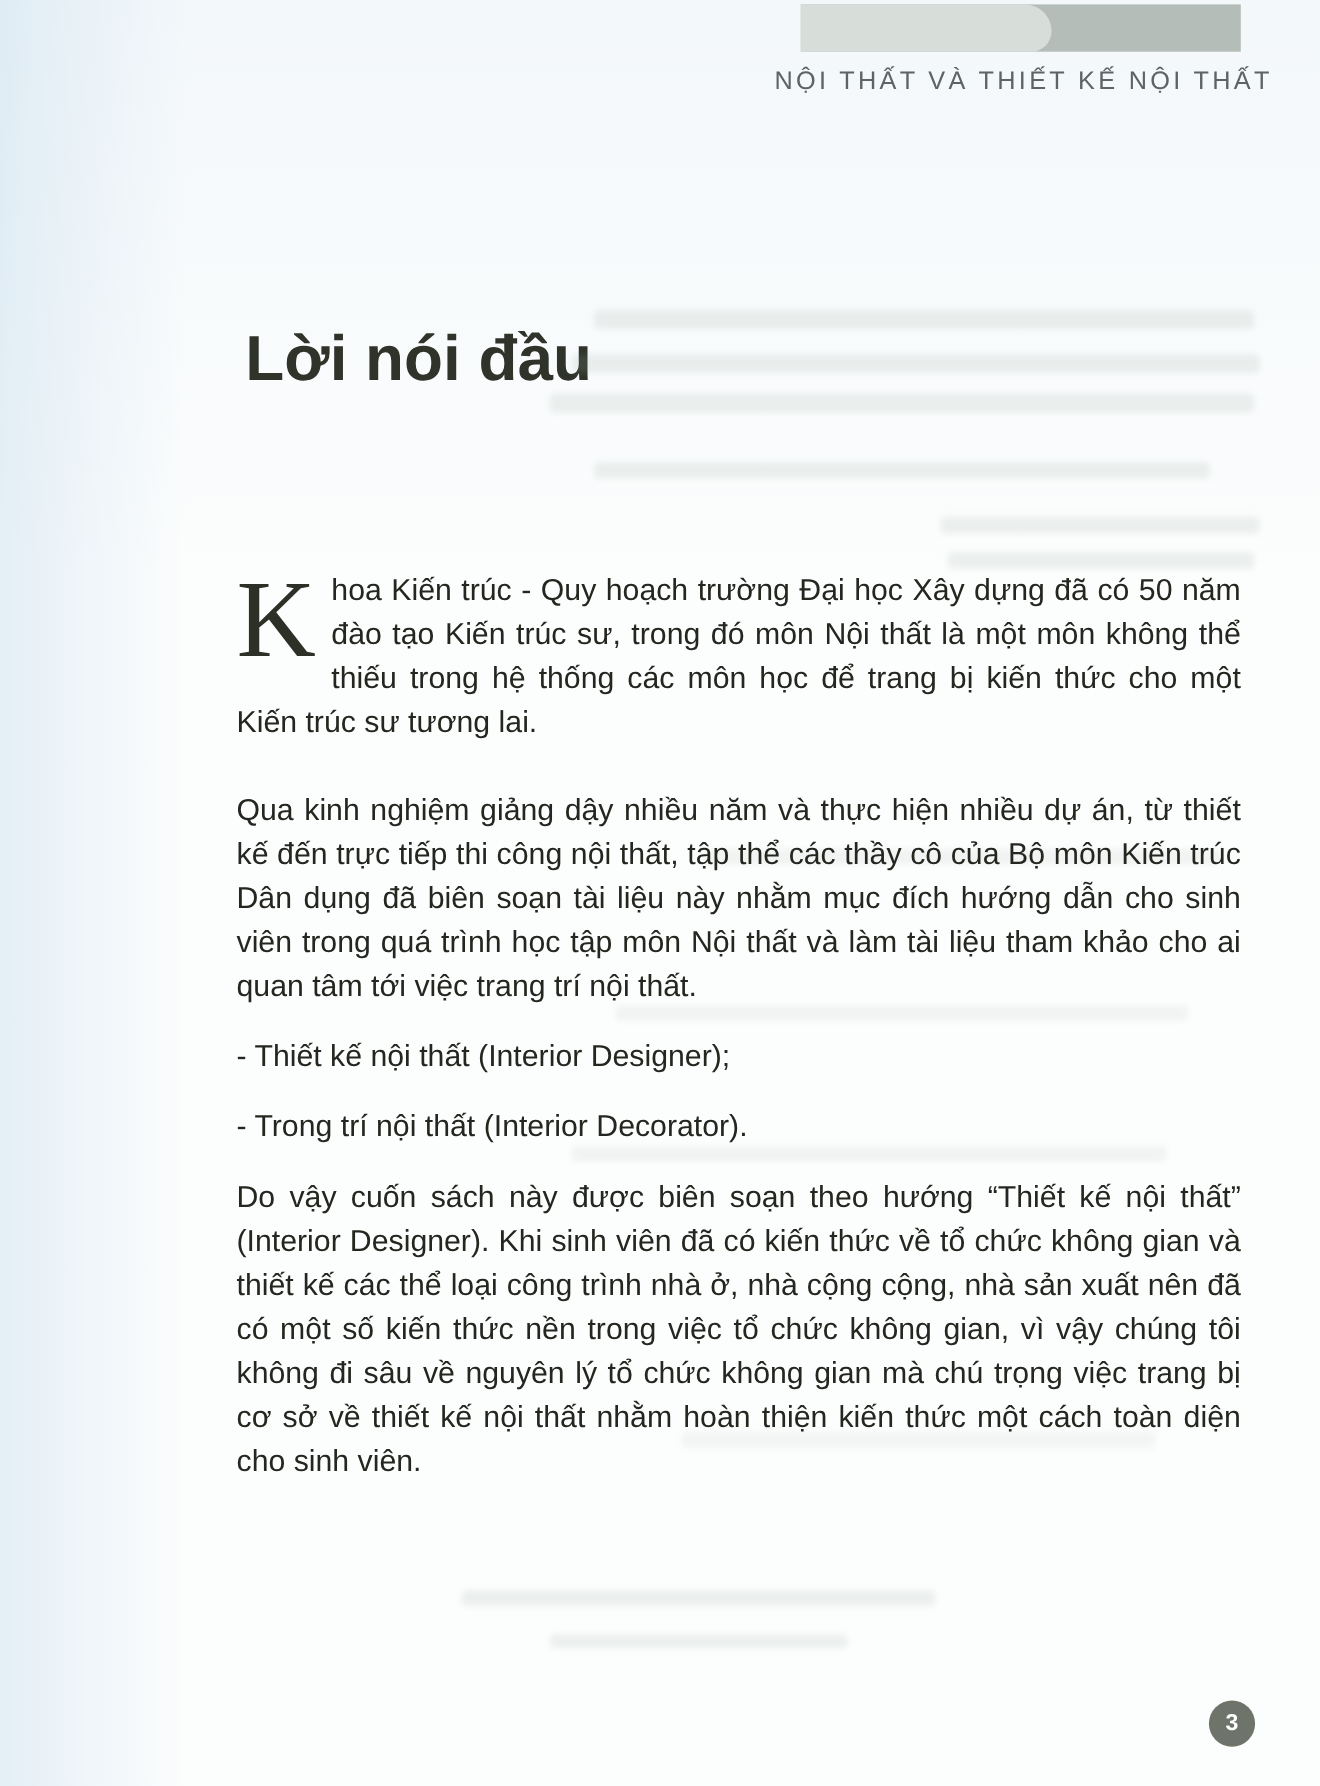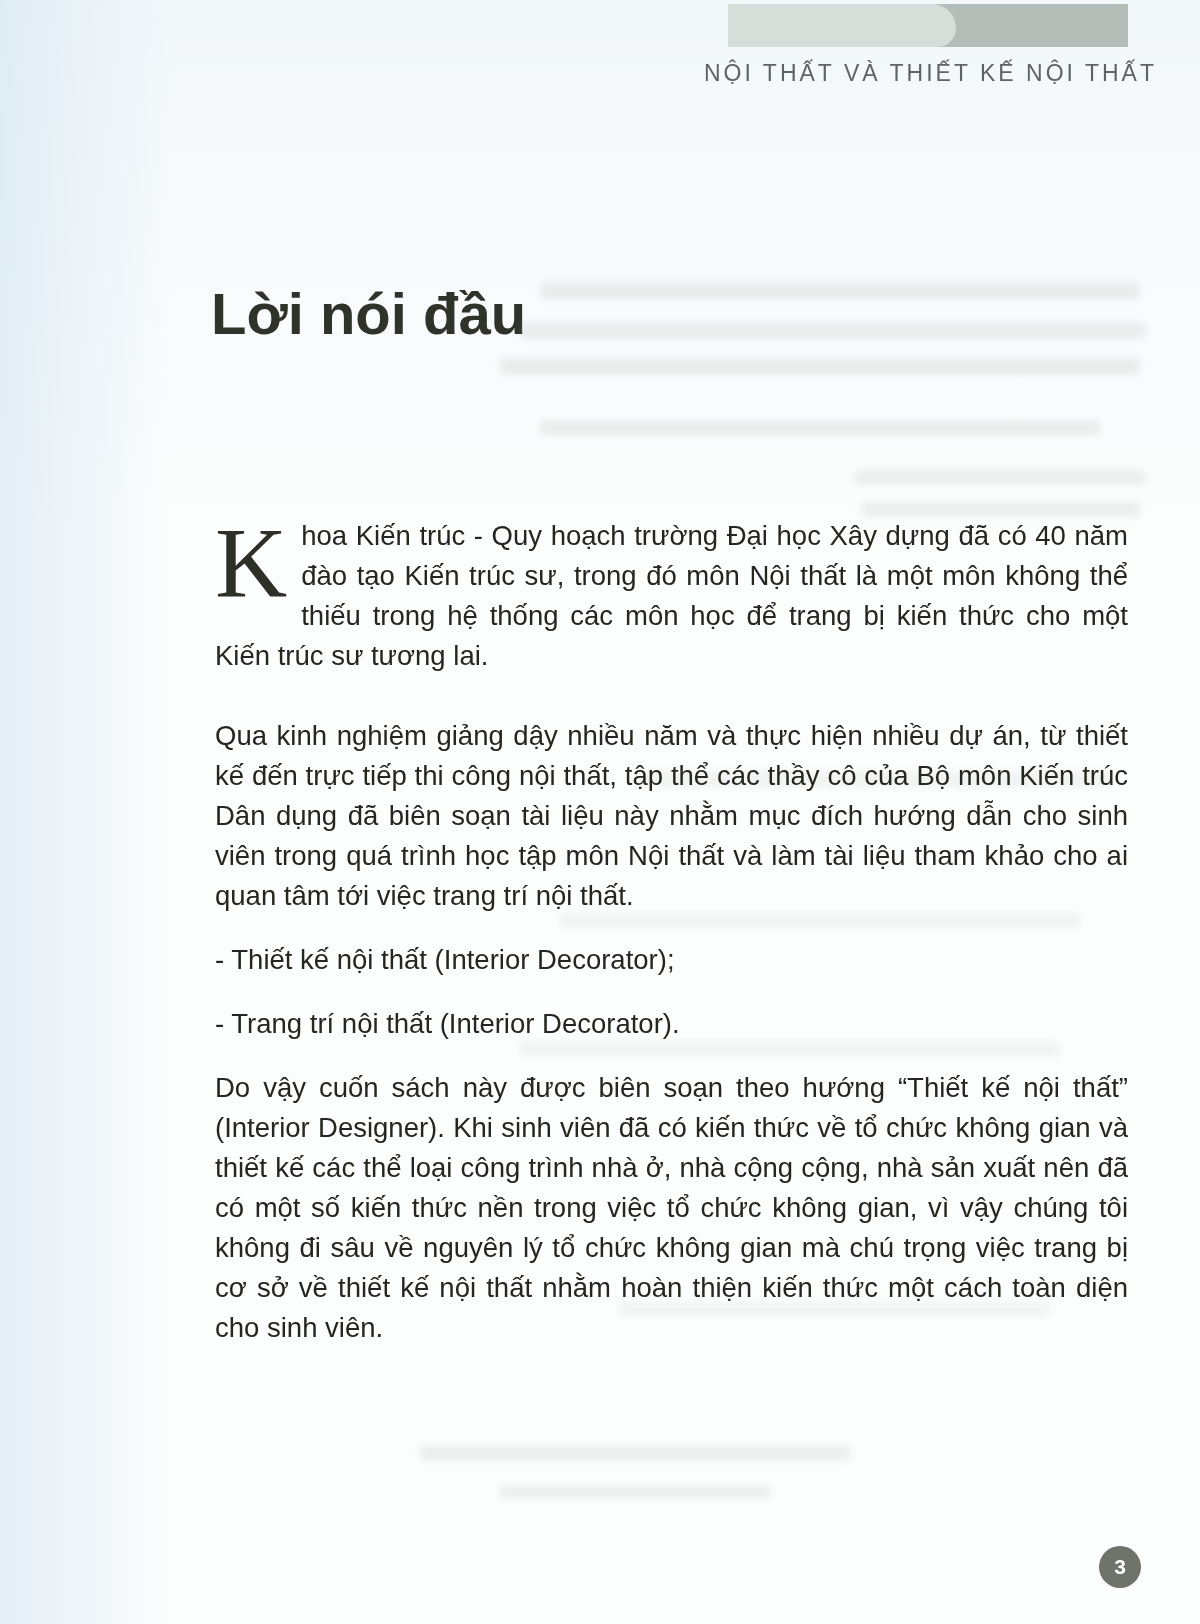--- a/index.html
+++ b/index.html
@@ -34,21 +34,21 @@
     border-radius: 0 26px 20px 0;
   }
   .running-head {
     position: absolute; left: 704px; top: 60px; width: 428px;
     text-align: left;
     font-size: 23px; letter-spacing: 3px;
     color: var(--running-head-text, #5d6463);
     white-space: nowrap;
   }
   .title {
-    position: absolute; left: 211px; top: 280px; margin: 0;
+    position: absolute; left: 211px; top: 280px; margin: 12px;
     font-size: 58px; font-weight: bold;
     color: var(--heading-text, #2f332a);
   }
   .content {
     position: absolute; left: 215px; top: 516px; width: 913px;
     font-size: 27.5px; line-height: 40px;
     text-align: justify;
     color: var(--body-text, #23271f);
   }
   .content p { margin: 0 0 24px 0; }
@@ -114,25 +114,25 @@
     <div class="ghost g7"></div>
     <div class="ghost g8"></div>
     <div class="ghost g9"></div>
     <div class="ghost g10"></div>
     <div class="ghost g11"></div>
     <div class="ghost g12"></div>
   </div>
 
   <div class="content">
     <p class="p-first">
-      <span class="dropcap">K</span><span>hoa Kiến trúc - Quy hoạch trường Đại học Xây dựng đã có 40 năm đào tạo Kiến trúc sư, trong đó môn Nội thất là một môn không thể thiếu trong hệ thống các môn học để trang bị kiến thức cho một Kiến trúc sư tương lai.</span>
+      <span class="dropcap">K</span><span>hoa Kiến trúc - Quy hoạch trường Đại học Xây dựng đã có 50 năm đào tạo Kiến trúc sư, trong đó môn Nội thất là một môn không thể thiếu trong hệ thống các môn học để trang bị kiến thức cho một Kiến trúc sư tương lai.</span>
     </p>
     <p>Qua kinh nghiệm giảng dậy nhiều năm và thực hiện nhiều dự án, từ thiết kế đến trực tiếp thi công nội thất, tập thể các thầy cô của Bộ môn Kiến trúc Dân dụng đã biên soạn tài liệu này nhằm mục đích hướng dẫn cho sinh viên trong quá trình học tập môn Nội thất và làm tài liệu tham khảo cho ai quan tâm tới việc trang trí nội thất.</p>
-    <p>- Thiết kế nội thất (Interior Decorator);</p>
-    <p>- Trang trí nội thất (Interior Decorator).</p>
+    <p>- Thiết kế nội thất (Interior Designer);</p>
+    <p>- Trong trí nội thất (Interior Decorator).</p>
     <p>Do vậy cuốn sách này được biên soạn theo hướng “Thiết kế nội thất” (Interior Designer). Khi sinh viên đã có kiến thức về tổ chức không gian và thiết kế các thể loại công trình nhà ở, nhà cộng cộng, nhà sản xuất nên đã có một số kiến thức nền trong việc tổ chức không gian, vì vậy chúng tôi không đi sâu về nguyên lý tổ chức không gian mà chú trọng việc trang bị cơ sở về thiết kế nội thất nhằm hoàn thiện kiến thức một cách toàn diện cho sinh viên.</p>
   </div>
 
   <div class="page-number">
     <span>3</span>
   </div>
 
 </div>
 
 </body></html>

